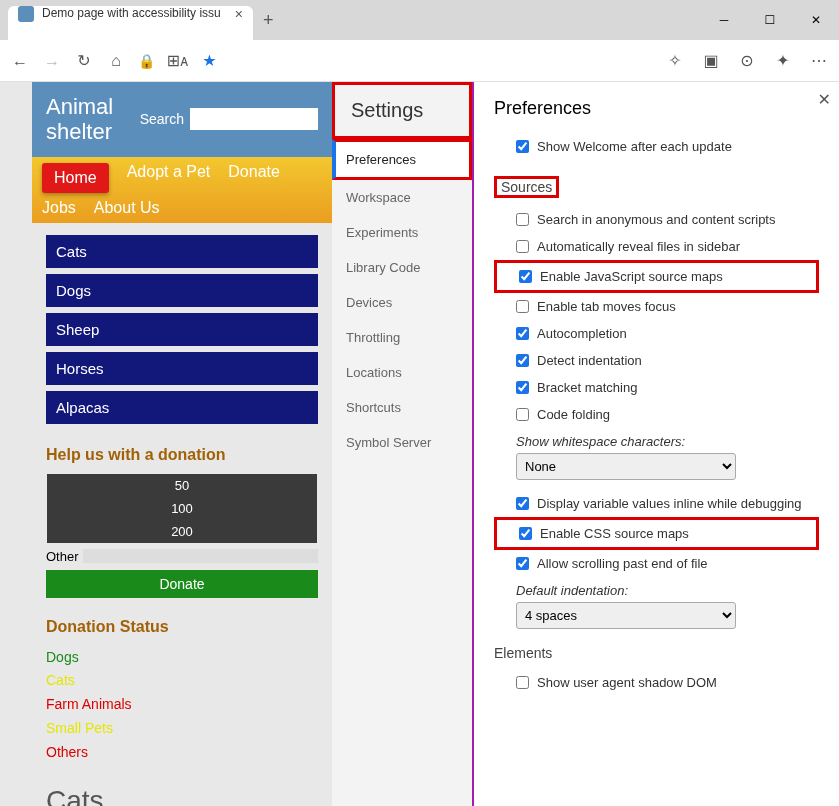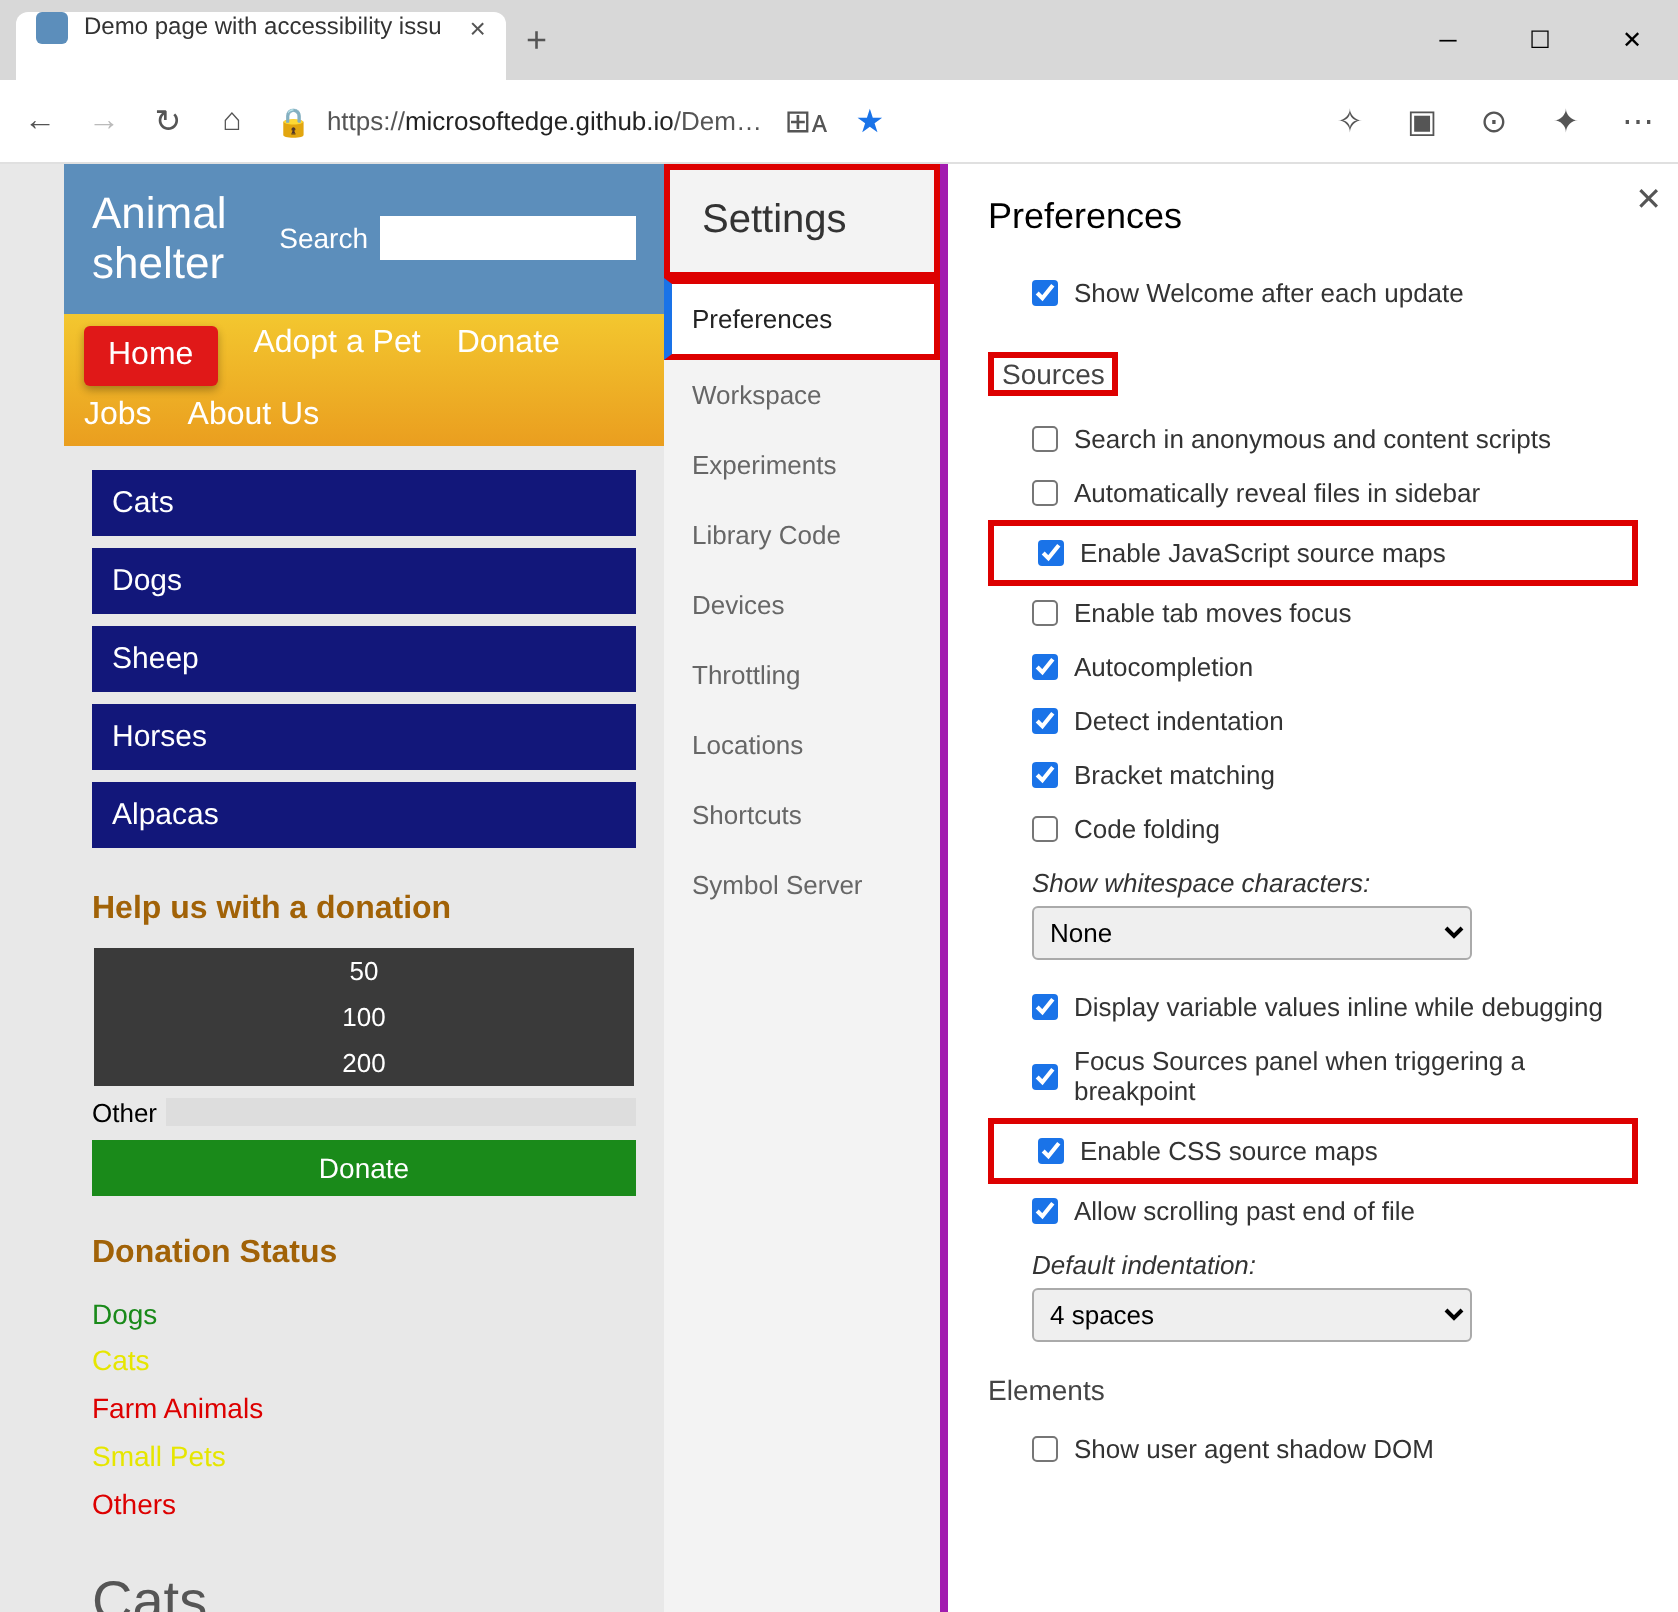--- a/index.html
+++ b/index.html
@@ -50,21 +50,21 @@
     .other-row { display: flex; align-items: center; margin-top: 6px; font-size: 13px; }
     .other-bar { flex: 1; height: 14px; background: #ddd; margin-left: 4px; }
     .donate-big { background: #1a8a1a; color: #fff; text-align: center; padding: 6px; margin-top: 6px; font-size: 14px; cursor: pointer; }
     .status-list { font-size: 14px; line-height: 1.7; }
     .st-green { color: #1a8a1a; }
     .st-yellow { color: #e6e600; }
     .st-red { color: #d00; }
     .big-h { font-size: 28px; color: #555; padding: 10px 14px; font-weight: 300; }
 
     .devtools { flex: 1; display: flex; background: #fff; position: relative; }
-    .settings-sidebar { width: 142px; background: #f3f3f3; border-right: 4px solid #a21caf; }
+    .settings-sidebar { width: 142px; background: #f3f3f3; border-right: 2px solid #a21caf; }
     .settings-title { font-size: 20px; padding: 14px 16px; color: #333; }
     .settings-item { padding: 10px 14px; font-size: 13px; color: #666; cursor: pointer; }
     .settings-item.active { background: #fff; color: #222; border-left: 4px solid #1a73e8; padding-left: 10px; }
 
     .prefs { flex: 1; overflow-y: scroll; padding: 16px 20px; }
     .prefs::-webkit-scrollbar { width: 14px; }
     .prefs::-webkit-scrollbar-thumb { background: #777; border-radius: 2px; }
     .prefs::-webkit-scrollbar-track { background: #f3f3f3; }
     .prefs h2 { font-size: 18px; font-weight: 500; margin-bottom: 14px; }
     .prefs h3 { font-size: 14px; font-weight: 500; color: #444; margin: 16px 0 8px; }
@@ -94,23 +94,20 @@
   </div>
 </div>
 
 <div class="toolbar">
   <span class="tb-icon">←</span>
   <span class="tb-icon disabled">→</span>
   <span class="tb-icon">↻</span>
   <span class="tb-icon">⌂</span>
   <div class="addr-bar">
     <span class="addr-lock">🔒</span>
-    <span class="addr-text">
-      <span>https://</span><span class="host">microsoftedge.github.io</span><span>/Dem…</span>
-    </span>
   </div>
   <span class="tb-icon">⊞ᴀ</span>
   <span class="tb-icon star-filled">★</span>
   <div class="right-icons">
     <span class="tb-icon">✧</span>
     <span class="tb-icon">▣</span>
     <span class="tb-icon">⊙</span>
     <span class="tb-icon">✦</span>
     <span class="tb-icon">⋯</span>
   </div>
@@ -223,24 +220,20 @@
             <span>Code folding</span>
           </div>
         </div>
       <div class="sel-label">Show whitespace characters:</div>
       <select class="sel"><option>None</option></select>
       <div id="sources-opts2" style="margin-top:10px">
           <div class="opt-row">
             <input type="checkbox" class="cbx" checked="" style="">
             <span>Display variable values inline while debugging</span>
           </div>
-          <div class="opt-row">
-            <input type="checkbox" class="cbx" checked="" style="">
-            <span>Focus Sources panel when triggering a breakpoint</span>
-          </div>
           <div class="opt-row hl-red">
             <input type="checkbox" class="cbx" checked="" style="">
             <span>Enable CSS source maps</span>
           </div>
           <div class="opt-row">
             <input type="checkbox" class="cbx" checked="" style="">
             <span>Allow scrolling past end of file</span>
           </div>
         </div>
       <div class="sel-label">Default indentation:</div>

